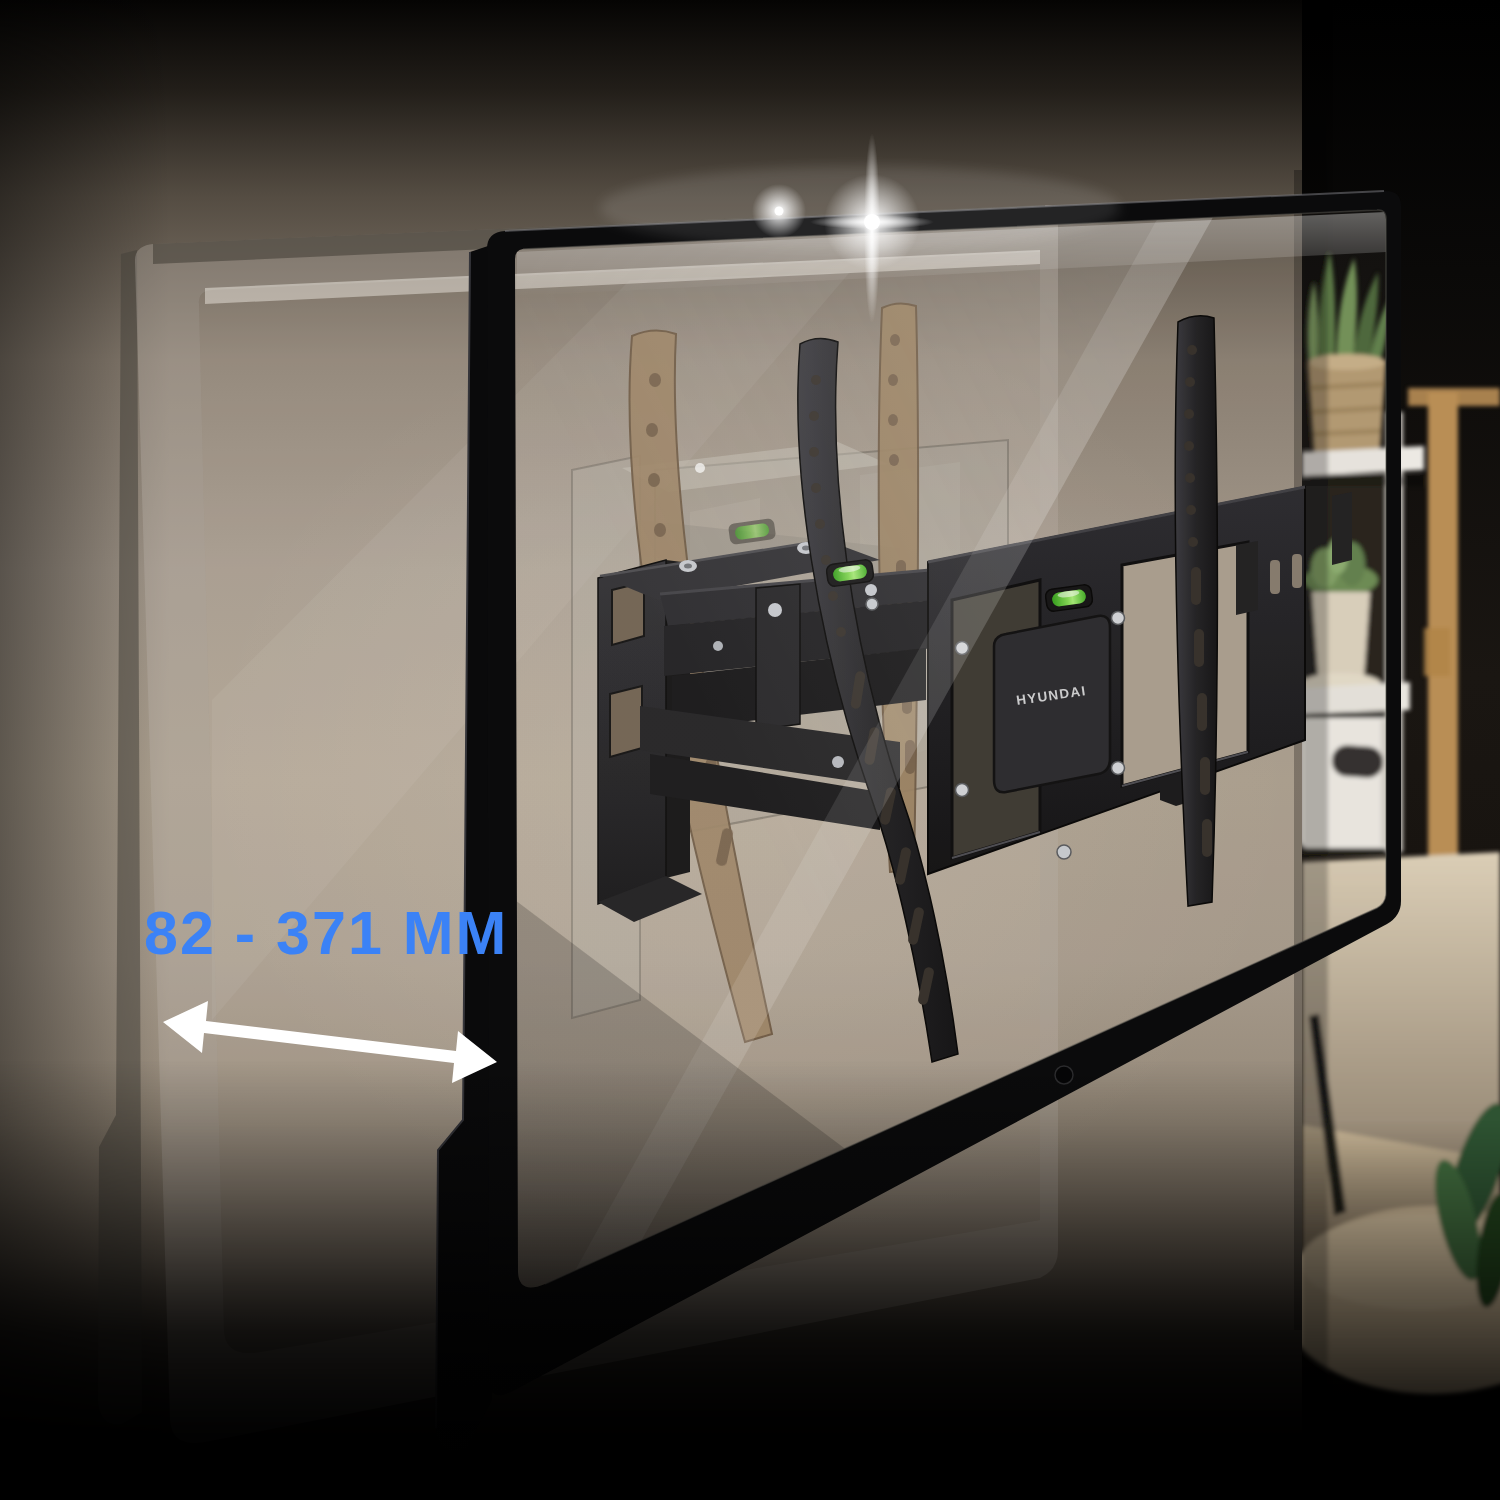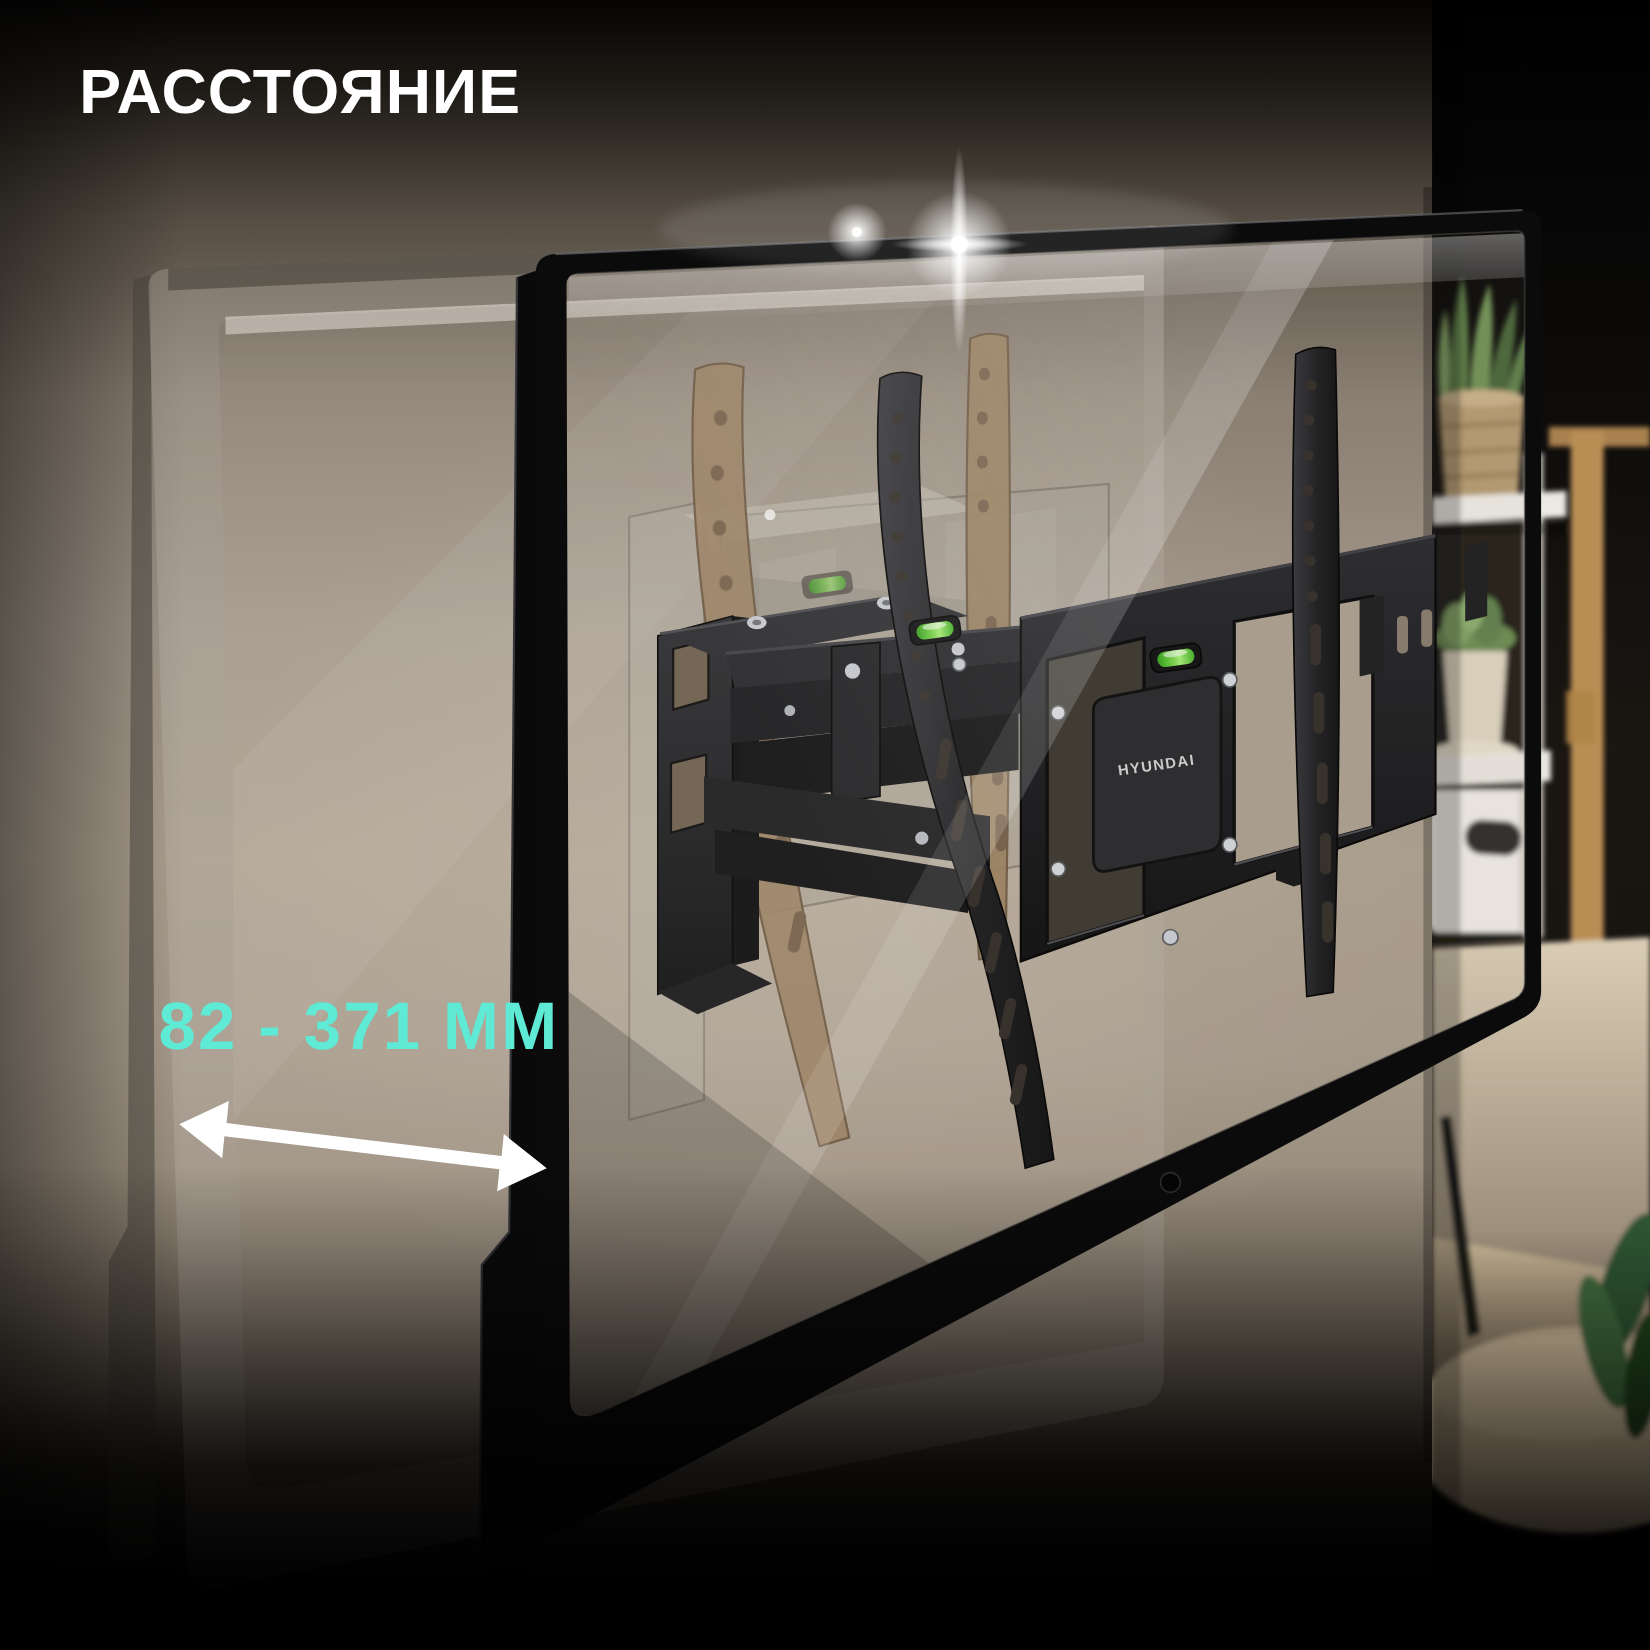--- a/index.html
+++ b/index.html
@@ -1,21 +1,21 @@
 <!DOCTYPE html>
 <html><head>
 <meta charset="utf-8">
 <style>
   html,body{margin:0;padding:0;background:#000;overflow:hidden;}
   .stage{position:relative;width:1500px;height:1500px;overflow:hidden;background:#000;
          font-family:"Liberation Sans","DejaVu Sans",sans-serif;}
   .stage svg{position:absolute;left:0;top:0;display:block;}
   .overlay-title{position:absolute;left:72px;top:50px;color:#fff;font-weight:bold;
          font-size:57px;line-height:1.22;letter-spacing:1px;white-space:pre;z-index:20;}
-  .overlay-measure{position:absolute;left:144px;top:898px;color:#5eead4;font-weight:bold;
+  .overlay-measure{position:absolute;left:144px;top:898px;color:#3b82f6;font-weight:bold;
          font-size:61px;letter-spacing:2px;z-index:20;}
   .brand-text{font-family:"Liberation Sans","DejaVu Sans",sans-serif;font-weight:bold;
          font-size:13.5px;letter-spacing:1.3px;fill:#cfd0d2;}
 </style>
 </head>
 <body>
 
 <div class="stage">
 
 <svg width="1500" height="1500" viewBox="0 0 1500 1500">
@@ -359,17 +359,17 @@
     <ellipse cx="872" cy="228" rx="8" ry="95" fill="url(#sparkR)"></ellipse>
     <ellipse cx="872" cy="222" rx="62" ry="7" fill="url(#sparkR)"></ellipse>
     <circle cx="872" cy="222" r="8" fill="#fff"></circle>
     <circle cx="779" cy="211" r="27" fill="url(#sparkR)"></circle>
     <circle cx="779" cy="211" r="4.5" fill="#fff"></circle>
   </g>
 
   <path d="M163,1022 L208,1001 L206,1021 L456,1051 L458,1031 L497,1062 L452,1083 L454,1063 L204,1033 L202,1053 Z" fill="#ffffff"></path>
 </svg>
 
-  <div class="overlay-title"><span>РАССТОЯНИЕ</span><br>
+  <div class="overlay-title"><br>
   </div>
   <div class="overlay-measure">82 - 371 ММ</div>
 
 </div>
 
 </body></html>

